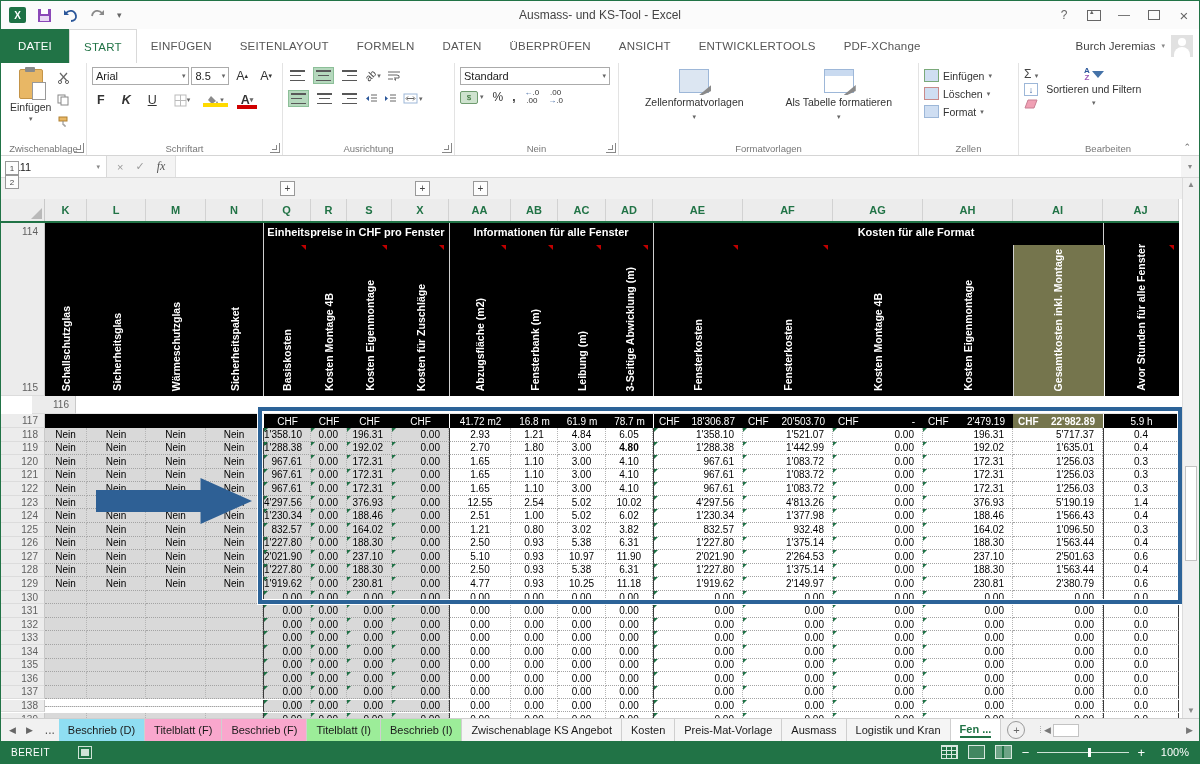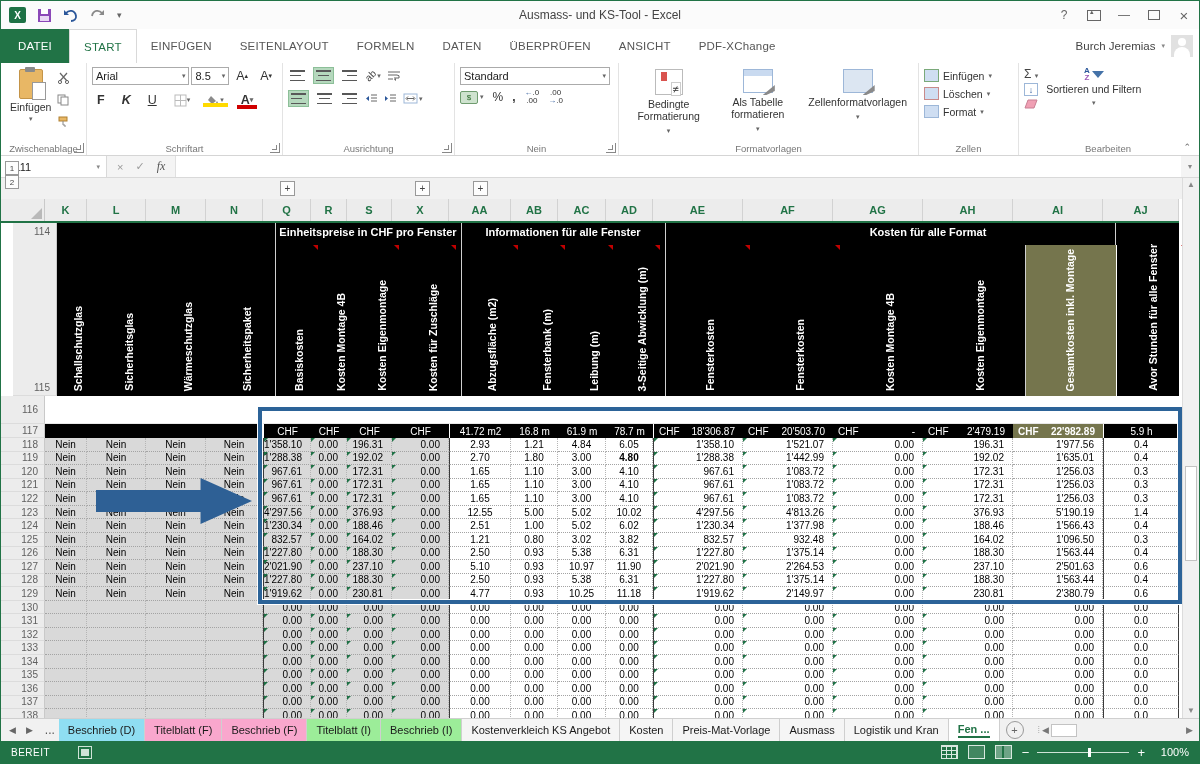--- a/index.html
+++ b/index.html
@@ -95,30 +95,30 @@
   
   .sheet{position:absolute;top:198px;left:0;width:1178px;}
   .colhdr{display:flex;height:24px;background:#ececec;border-bottom:2px solid #217346;box-sizing:border-box;}
   .corner{width:44px;position:relative;border-right:1px solid #c9c9c9;box-sizing:border-box;}
   .corner::after{content:"";position:absolute;right:2px;bottom:2px;border-left:11px solid transparent;border-bottom:11px solid #b9b9b9;}
   .chcell{display:flex;align-items:center;justify-content:center;font-size:11px;font-weight:bold;color:#217346;
           border-right:1px solid #d2d2d2;box-sizing:border-box;}
   .rowhdr{width:44px;background:#ececec;border-right:1px solid #c9c9c9;border-bottom:1px solid #dcdcdc;
           font-size:10px;color:#5f5f5f;text-align:right;padding-right:6px;box-sizing:border-box;flex:none;
           display:flex;align-items:center;justify-content:flex-end;}
-  .hdrwrap{display:flex;margin-left:12px;}
+  .hdrwrap{display:flex;}
   .hdrnum{height:173px;flex-direction:column;justify-content:space-between;align-items:flex-end;padding-top:3px;padding-bottom:2px;}
   .hdrblock{position:relative;width:1134px;height:173px;background:#000;}
   .wline{position:absolute;top:0;bottom:0;width:1px;background:#cfcfcf;}
   .gtitle{position:absolute;top:3px;font-size:11px;font-weight:bold;color:#fff;text-align:center;}
   .redmark{position:absolute;top:22px;width:0;height:0;border-top:5px solid #c00000;border-left:5px solid transparent;}
   .olive{position:absolute;top:22px;bottom:0;background:#75754d;border-left:1px solid #cfcfcf;border-right:1px solid #fff;}
   .rlab{position:absolute;bottom:5px;top:0;display:flex;align-items:flex-end;justify-content:center;}
   .rot{writing-mode:vertical-rl;transform:rotate(180deg);font-size:10.5px;font-weight:bold;color:#fff;line-height:12px;max-height:150px;}
-  .row116{display:flex;height:28px;background:#fff;}
+  .row116{display:flex;height:18px;background:#fff;padding-left:31px;}
   .row116 .rest{width:1134px;background:#fff;border-bottom:1px solid #e8e8e8;box-sizing:border-box;}
   .grow{display:flex;height:14px;}
   .cell{position:relative;box-sizing:border-box;font-size:10px;color:#000;display:flex;align-items:center;overflow:hidden;
         border-bottom:1px dotted #a3a3a3;border-right:1px dotted #b5b5b5;flex:none;}
   .cell.gray{background:#d9d9d9;}
   .cell.white{background:#fff;}
   .cell.ar{justify-content:flex-end;padding-right:8px;}
   .cell.ac{justify-content:center;}
   .cell.sl{border-left:1px solid #3a3a3a;}
   .cell.sr{border-right:1px solid #3a3a3a;}
@@ -203,20 +203,21 @@
 
   <div class="tabrow">
     <span class="rtab file">DATEI</span>
     <span class="rtab active">START</span>
     <span class="rtab">EINFÜGEN</span>
     <span class="rtab">SEITENLAYOUT</span>
     <span class="rtab">FORMELN</span>
     <span class="rtab">DATEN</span>
     <span class="rtab">ÜBERPRÜFEN</span>
     <span class="rtab">ANSICHT</span>
+    <span class="rtab">ENTWICKLERTOOLS</span>
     <span class="rtab">PDF-XChange</span>
     <div class="account">
       <span>Burch Jeremias</span>
       <span style="font-size:7px;color:#888;">▾</span>
       <span class="avatar"></span>
     </div>
   </div>
 
   <div class="ribbon">
     <div class="grp" style="width:86px;">
@@ -368,32 +369,27 @@
           <span style="font-size:8px;line-height:8px;text-align:center;"><span style="color:#2b579a;">←</span>.0<br>.00</span>
           <span style="font-size:8px;line-height:8px;text-align:center;">.00<br><span style="color:#2b579a;">→</span>.0</span>
         </div>
       </div>
       <div class="grp-label">Nein</div>
       <div class="dlg"></div>
     </div>
 
     <div class="grp" style="width:300px;display:flex;justify-content:space-around;">
       <div class="stybtn">
-        <span class="cf-ic"></span>
-        <span>Bedingte Formatierung</span>
+        <span class="tbl-ic" style="background:#dce6f2;"></span>
+        <span>Zellenformatvorlagen</span>
           <span style="font-size:7px;color:#666;">▾</span>
       </div>
       <div class="stybtn">
         <span class="tbl-ic"></span>
         <span>Als Tabelle formatieren</span>
-          <span style="font-size:7px;color:#666;">▾</span>
-      </div>
-      <div class="stybtn">
-        <span class="tbl-ic" style="background:#dce6f2;"></span>
-        <span>Zellenformatvorlagen</span>
           <span style="font-size:7px;color:#666;">▾</span>
       </div>
       <div class="grp-label">Formatvorlagen</div>
     </div>
 
     <div class="grp" style="width:100px;">
       <div style="display:flex;flex-direction:column;gap:5px;padding-top:2px;">
         <div class="cellbtn">
             <span class="mini-grid" style="border-color:#7aa97a;"></span>
             <span>Einfügen</span>
@@ -664,21 +660,21 @@
         </div>
         <div class="cell white ar " style="width: 90px;">
           <div class="errmark"></div>
           <span>0.00</span>
         </div>
         <div class="cell white ar " style="width: 90px;">
           <div class="errmark"></div>
           <span>196.31</span>
         </div>
         <div class="cell white ar " style="width: 90px;">
-          <span>1'977.56</span>
+          <span>5'717.37</span>
         </div>
         <div class="cell white ac sl sr " style="width: 76px;">
           <span>0.4</span>
         </div>
       </div>
       <div class="grow" style="height: 13.57px;">
         <div class="rowhdr">119</div>
         <div class="cell gray ac " style="width: 42px;">
           <span>Nein</span>
         </div>
@@ -964,21 +960,21 @@
           <span>376.93</span>
         </div>
         <div class="cell gray ar " style="width: 57px;">
           <div class="errmark"></div>
           <span>0.00</span>
         </div>
         <div class="cell white ac sl " style="width: 62px;">
           <span>12.55</span>
         </div>
         <div class="cell white ac " style="width: 47px;">
-          <span>5.00</span>
+          <span>2.54</span>
         </div>
         <div class="cell white ac " style="width: 48px;">
           <span>5.02</span>
         </div>
         <div class="cell white ac " style="width: 47px;">
           <span>10.02</span>
         </div>
         <div class="cell white ar sl " style="width: 90px;">
           <div class="errmark"></div>
           <span>4'297.56</span>
@@ -1905,21 +1901,21 @@
           <div class="errmark"></div>
           <span>0.00</span>
         </div>
         <div class="cell white ar " style="width: 90px;">
           <span>0.00</span>
         </div>
         <div class="cell white ac sl sr " style="width: 76px;">
           <span>0.0</span>
         </div>
       </div>
-      <div class="grow" style="height: 13.57px;">
+      <div class="grow" style="height: 13.57px; align-items: center;">
         <div class="rowhdr">138</div>
         <div class="cell gray ac " style="width: 42px;">
           <span></span>
         </div>
         <div class="cell gray ac " style="width: 59px;">
           <span></span>
         </div>
         <div class="cell gray ac " style="width: 60px;">
           <span></span>
         </div>
@@ -2069,21 +2065,21 @@
         <span class="stab" style="background: rgb(249, 167, 205);">
           <span class="stl">Beschrieb (F)</span>
         </span>
         <span class="stab" style="background: rgb(156, 237, 153);">
           <span class="stl">Titelblatt (I)</span>
         </span>
         <span class="stab" style="background: rgb(156, 237, 153);">
           <span class="stl">Beschrieb (I)</span>
         </span>
         <span class="stab">
-          <span class="stl">Kostenverkleich KS Angebot</span>
+          <span class="stl">Zwischenablage KS Angebot</span>
         </span>
         <span class="stab">
           <span class="stl">Kosten</span>
         </span>
         <span class="stab">
           <span class="stl">Preis-Mat-Vorlage</span>
         </span>
         <span class="stab">
           <span class="stl">Ausmass</span>
         </span>

